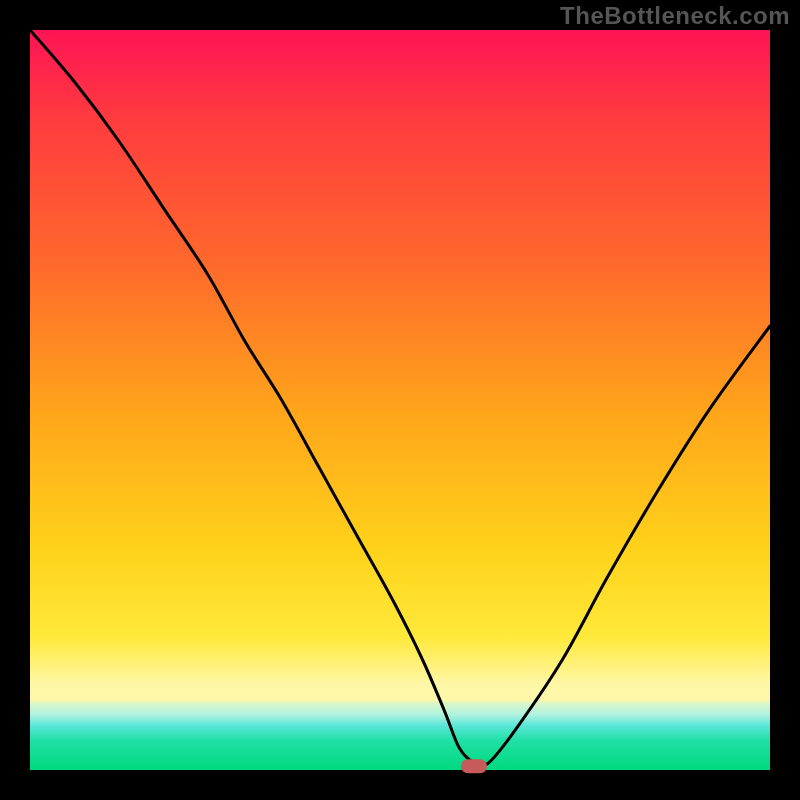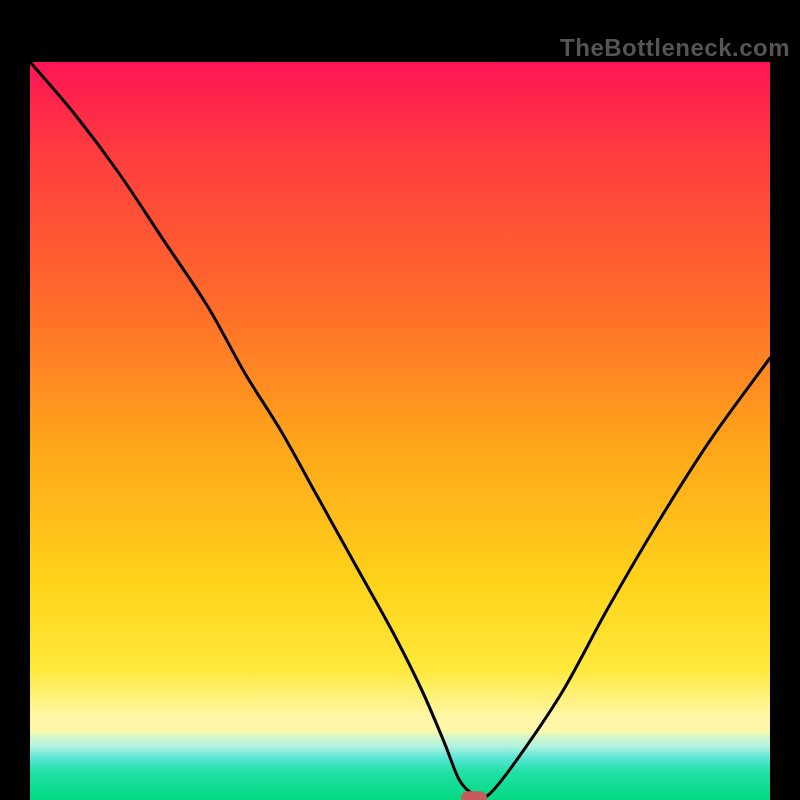--- a/index.html
+++ b/index.html
@@ -9,21 +9,20 @@
     height: 800px;
     background: #000;
     font-family: Arial, Helvetica, sans-serif;
     overflow: hidden;
   }
   .frame {
     position: relative;
     width: 800px;
     height: 684px;
     background: #000;
-    margin-top: 32px;
   }
   .watermark {
     position: absolute;
     top: 2px;
     right: 10px;
     color: #555;
     font-size: 24px;
     font-weight: 600;
     letter-spacing: 0.5px;
     z-index: 10;

